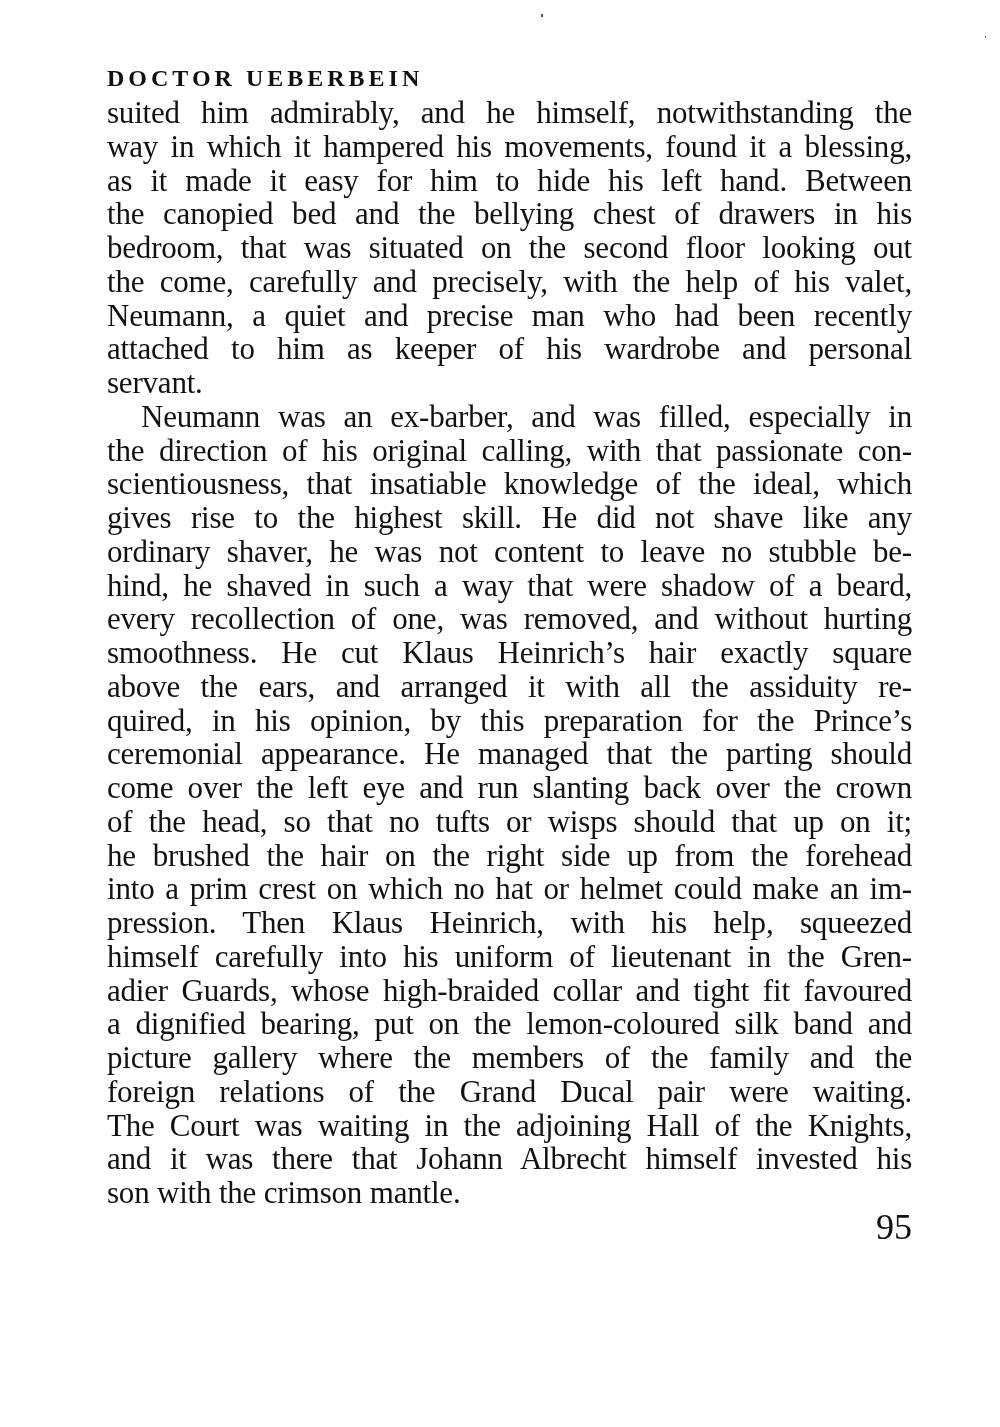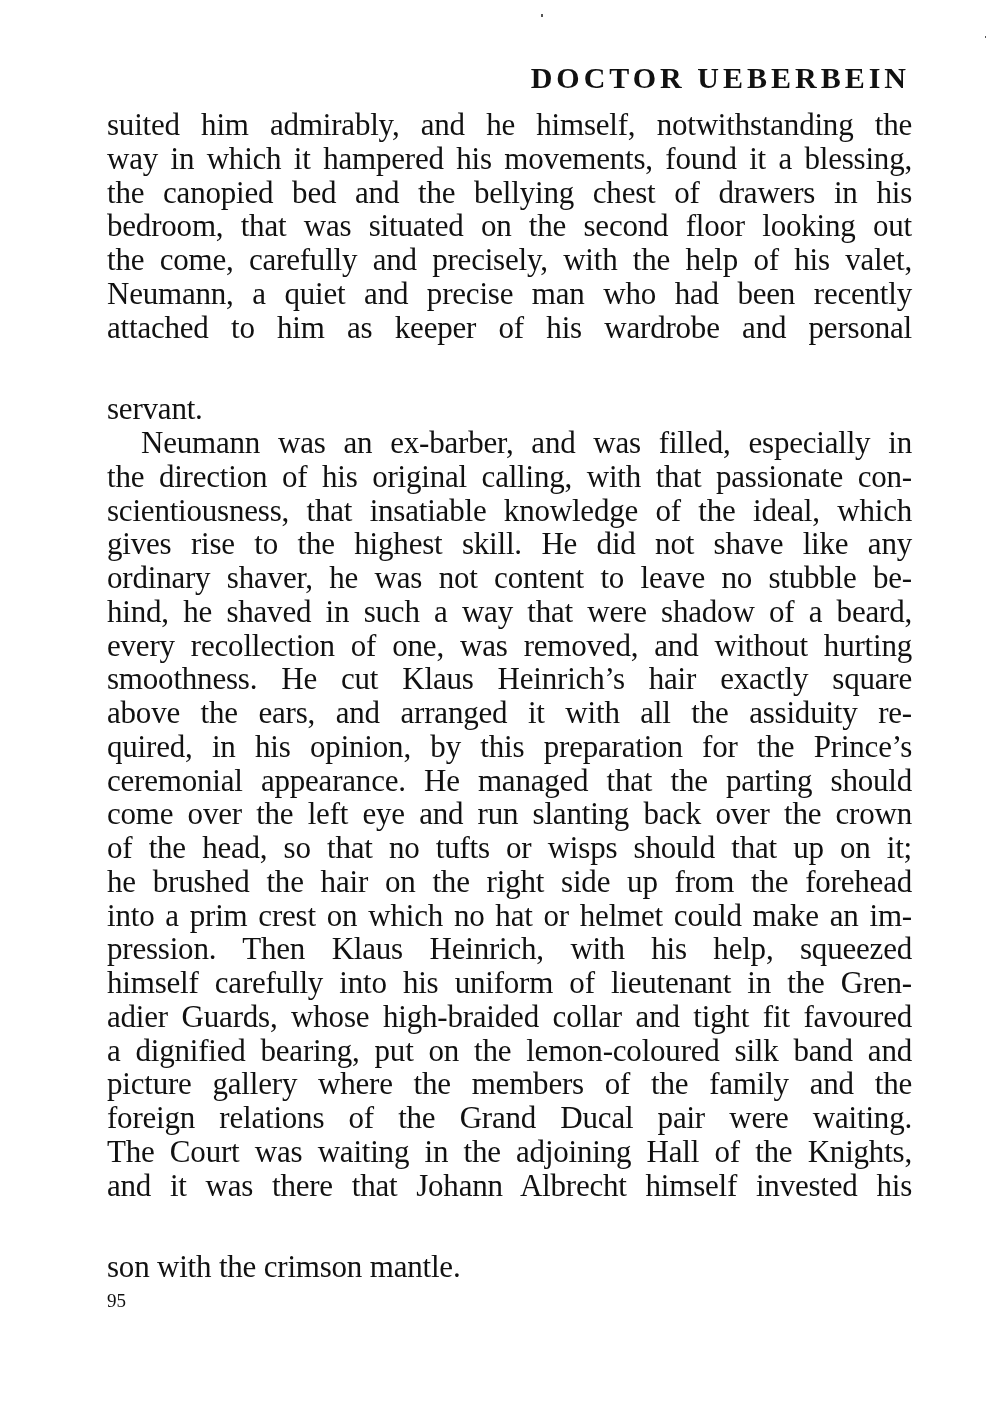--- a/index.html
+++ b/index.html
@@ -3,59 +3,60 @@
 <meta charset="utf-8">
 <style>
   html, body { margin: 0; padding: 0; background: #ffffff; }
   body { width: 1000px; height: 1427px; position: relative; overflow: hidden; }
   .page {
     position: absolute; left: 107px; top: 60px; width: 805px;
     font-family: "Liberation Serif", "DejaVu Serif", serif;
     color: #111111;
   }
   .running-head {
-    text-align: right;
-    font-size: 30px;
+    text-align: left;
+    font-size: 24px;
     letter-spacing: 4px;
     font-weight: bold;
     line-height: 36px;
     height: 36px;
-    margin-bottom: 12px;
     padding-right: 2px;
   }
   .para { margin: 0; }
   .line {
     display: block;
     font-size: 31px;
     line-height: 33.75px;
     height: 33.75px;
     text-align: justify;
     text-align-last: justify;
     white-space: nowrap;
     font-stretch: condensed;
     letter-spacing: -0.2px;
   }
-  .line.last { text-align-last: left; margin-top: 48px; }
+  .line.last { text-align-last: left; }
   .line.indent { padding-left: 34px; }
   .folio {
-    font-size: 19px;
+    font-size: 36px;
     line-height: 34px;
     margin-top: 0px;
+    text-align: right;
   }
   .speck { position: absolute; width: 2px; height: 3px; background: #555; }
 </style>
 </head>
 <body>
 
 <div class="page">
   <div class="running-head">DOCTOR UEBERBEIN</div>
   <div id="body-text">
       <div class="para">
         <span class="line">suited him admirably, and he himself, notwithstanding the</span>
         <span class="line">way in which it hampered his movements, found it a blessing,</span>
+        <span class="line">as it made it easy for him to hide his left hand. Between</span>
         <span class="line">the canopied bed and the bellying chest of drawers in his</span>
         <span class="line">bedroom, that was situated on the second floor looking out</span>
         <span class="line">the come, carefully and precisely, with the help of his valet,</span>
         <span class="line">Neumann, a quiet and precise man who had been recently</span>
         <span class="line">attached to him as keeper of his wardrobe and personal</span>
         <span class="line last">servant.</span>
       </div>
       <div class="para">
         <span class="line indent">Neumann was an ex-barber, and was filled, especially in</span>
         <span class="line">the direction of his original calling, with that passionate con-</span>

